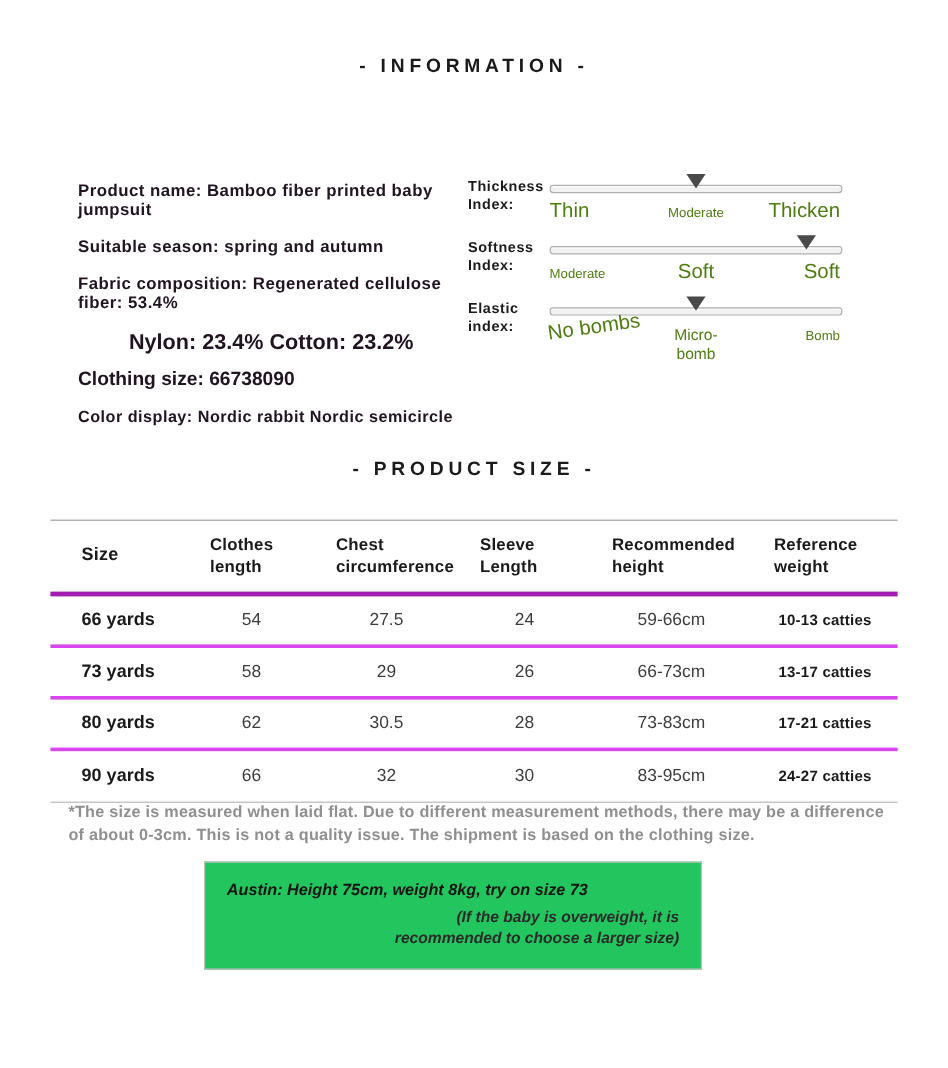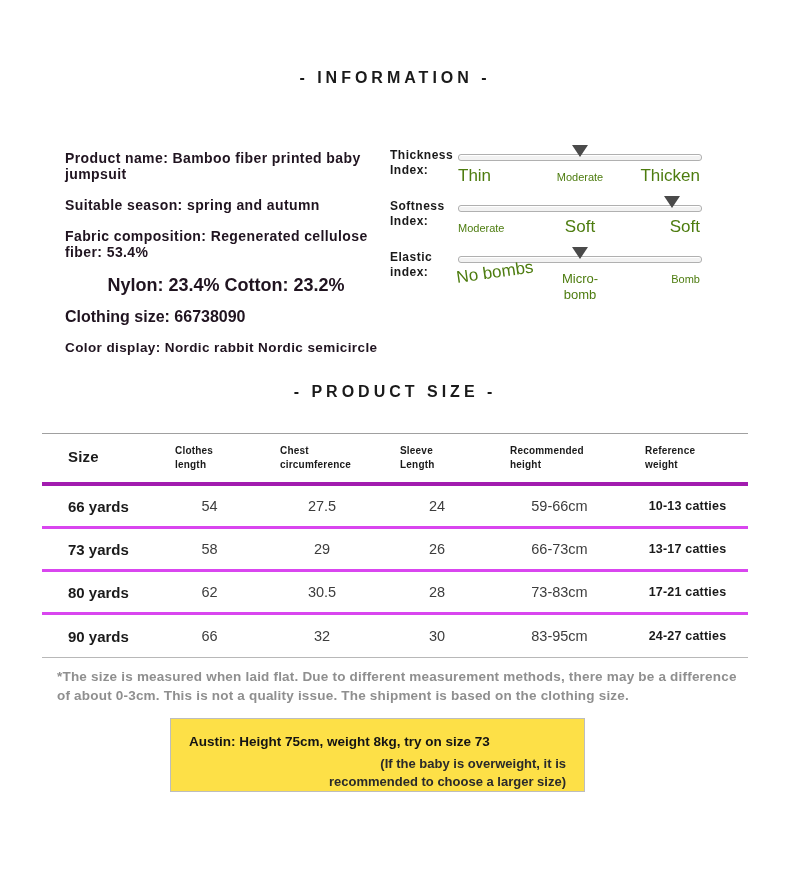--- a/index.html
+++ b/index.html
@@ -11,21 +11,21 @@
     position:relative;
     overflow:hidden;
   }
   .section-title {
     text-align:center;
     font-size:16px;
     font-weight:bold;
     letter-spacing:4px;
     color:#1a1a1a;
   }
-  #info-title { position:absolute; top:69px; left:0; width:100%; }
+  #info-title { position:absolute; top:47px; left:0; width:100%; }
   #size-title { position:absolute; top:383px; left:0; width:100%; }
 
   
   .product-block {
     position:absolute; left:65px; top:150px; width:322px;
   }
   .product-line {
     font-size:14px; font-weight:bold; letter-spacing:0.4px;
     margin-bottom:15px; color:#201420;
   }
@@ -80,40 +80,41 @@
   }
   .t-row {
     display:grid;
     grid-template-columns:115px 105px 120px 110px 135px 121px;
     align-items:center;
   }
   .t-head { border-bottom:4px solid #a21caf; padding:10px 0 11px 0; }
   .t-data { border-bottom:3px solid #d946ef; height:43px; }
   .t-data.last { border-bottom:1px solid #b8b8b8; }
   .h-cell {
-    font-size:10px; font-weight:bold; line-height:1.35;
+    font-size:14px; font-weight:bold; line-height:1.35;
     padding-left:18px; letter-spacing:0.2px;
   }
   .h-size { font-size:15px; padding-left:26px; }
   .c-size { font-size:15px; font-weight:bold; padding-left:26px; }
   .c-val  { font-size:14.5px; font-weight:400; color:#3d3d3d; text-align:center; }
   .c-wt   { font-size:12.5px; font-weight:bold; text-align:center; letter-spacing:0.2px; }
 
   
   .footnote {
     position:absolute; top:668px; left:57px; width:682px;
     font-size:13.5px; font-weight:bold; color:#8f8f8f;
     line-height:1.4; letter-spacing:0.2px;
   }
 
   
   .fit-box {
-    position:absolute; top:718px; left:170px; width:415px; height:74px;
-    border:1px solid #bdbdbd; background:#fde047;
+    position:absolute; top:718px; left:170px; width:415px; height:90px;
+    border:1px solid #bdbdbd; background:#22c55e;
     padding:15px 18px 0 18px;
+    font-style:italic;
   }
   .fit-title { font-size:13.5px; font-weight:bold; color:#141414; }
   .fit-sub {
     margin:6px 0 0 28px; font-size:13px; font-weight:bold;
     color:#2a2a2a; line-height:1.4;text-align:right;
   }
 </style>
 </head>
 <body>
 

